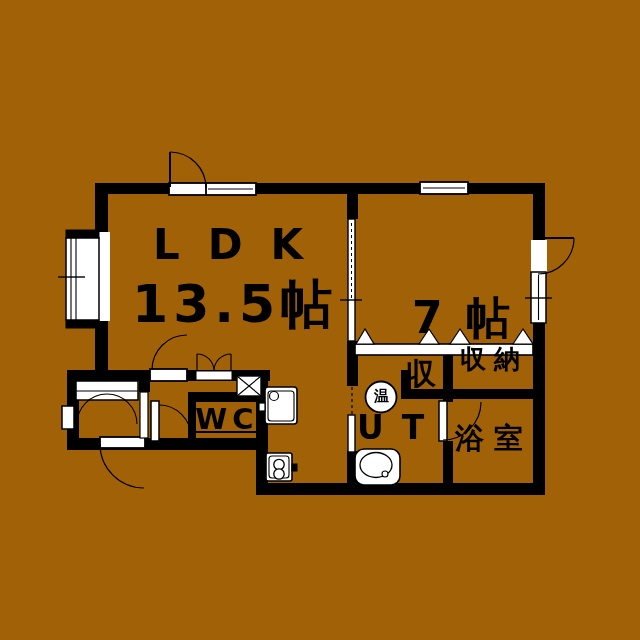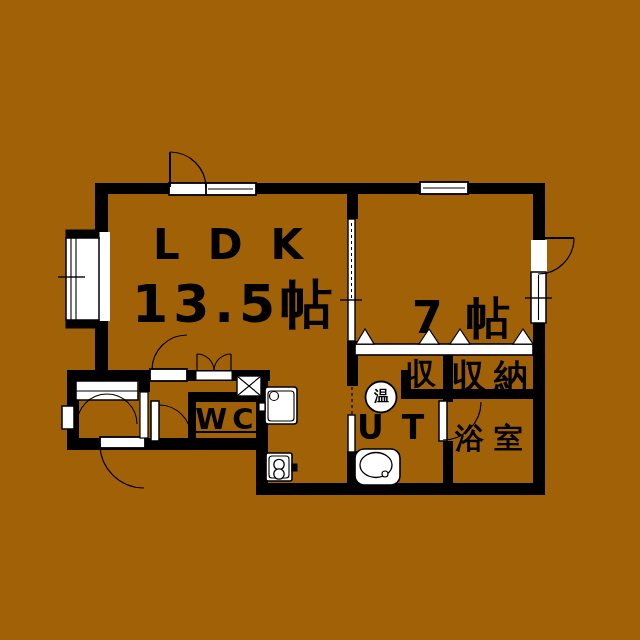--- a/index.html
+++ b/index.html
@@ -13,21 +13,21 @@
     text-align:center;white-space:nowrap;
   }
   .lbl-ldk-name   {left:140px;top:224px;width:204px;font-size:42px;letter-spacing:28px;}
   .lbl-ldk-size   {left:132px;top:278px;width:200px;font-size:52px;letter-spacing:5px;}
   .lbl-yo-name    {left:377px;top:216px;width:140px;font-size:44px;letter-spacing:6px;}
   .lbl-yo-size    {left:407px;top:266px;width:112px;font-size:44px;letter-spacing:4px;margin-top:30px;}
   .lbl-wc         {left:193px;top:405px;width:68px;font-size:29px;letter-spacing:5px;text-decoration:underline;}
   .lbl-ut         {left:357px;top:411px;width:82px;font-size:33px;letter-spacing:18px;}
   .lbl-bath       {left:450px;top:424px;width:88px;font-size:29px;letter-spacing:10px;}
   .lbl-closet     {left:397px;top:359px;width:48px;font-size:30px;}
-  .lbl-storage    {left:452px;top:359px;width:84px;font-size:34px;letter-spacing:8px;}
+  .lbl-storage    {left:452px;top:346px;width:84px;font-size:26px;letter-spacing:8px;}
   .lbl-heater     {left:366px;top:389px;width:31px;font-size:15px;}
 </style>
 </head>
 <body>
 
 <div id="canvas">
 
   <svg id="plan-svg" width="640" height="640" viewBox="0 0 640 640">
 
     <g fill="#000" stroke="none">

